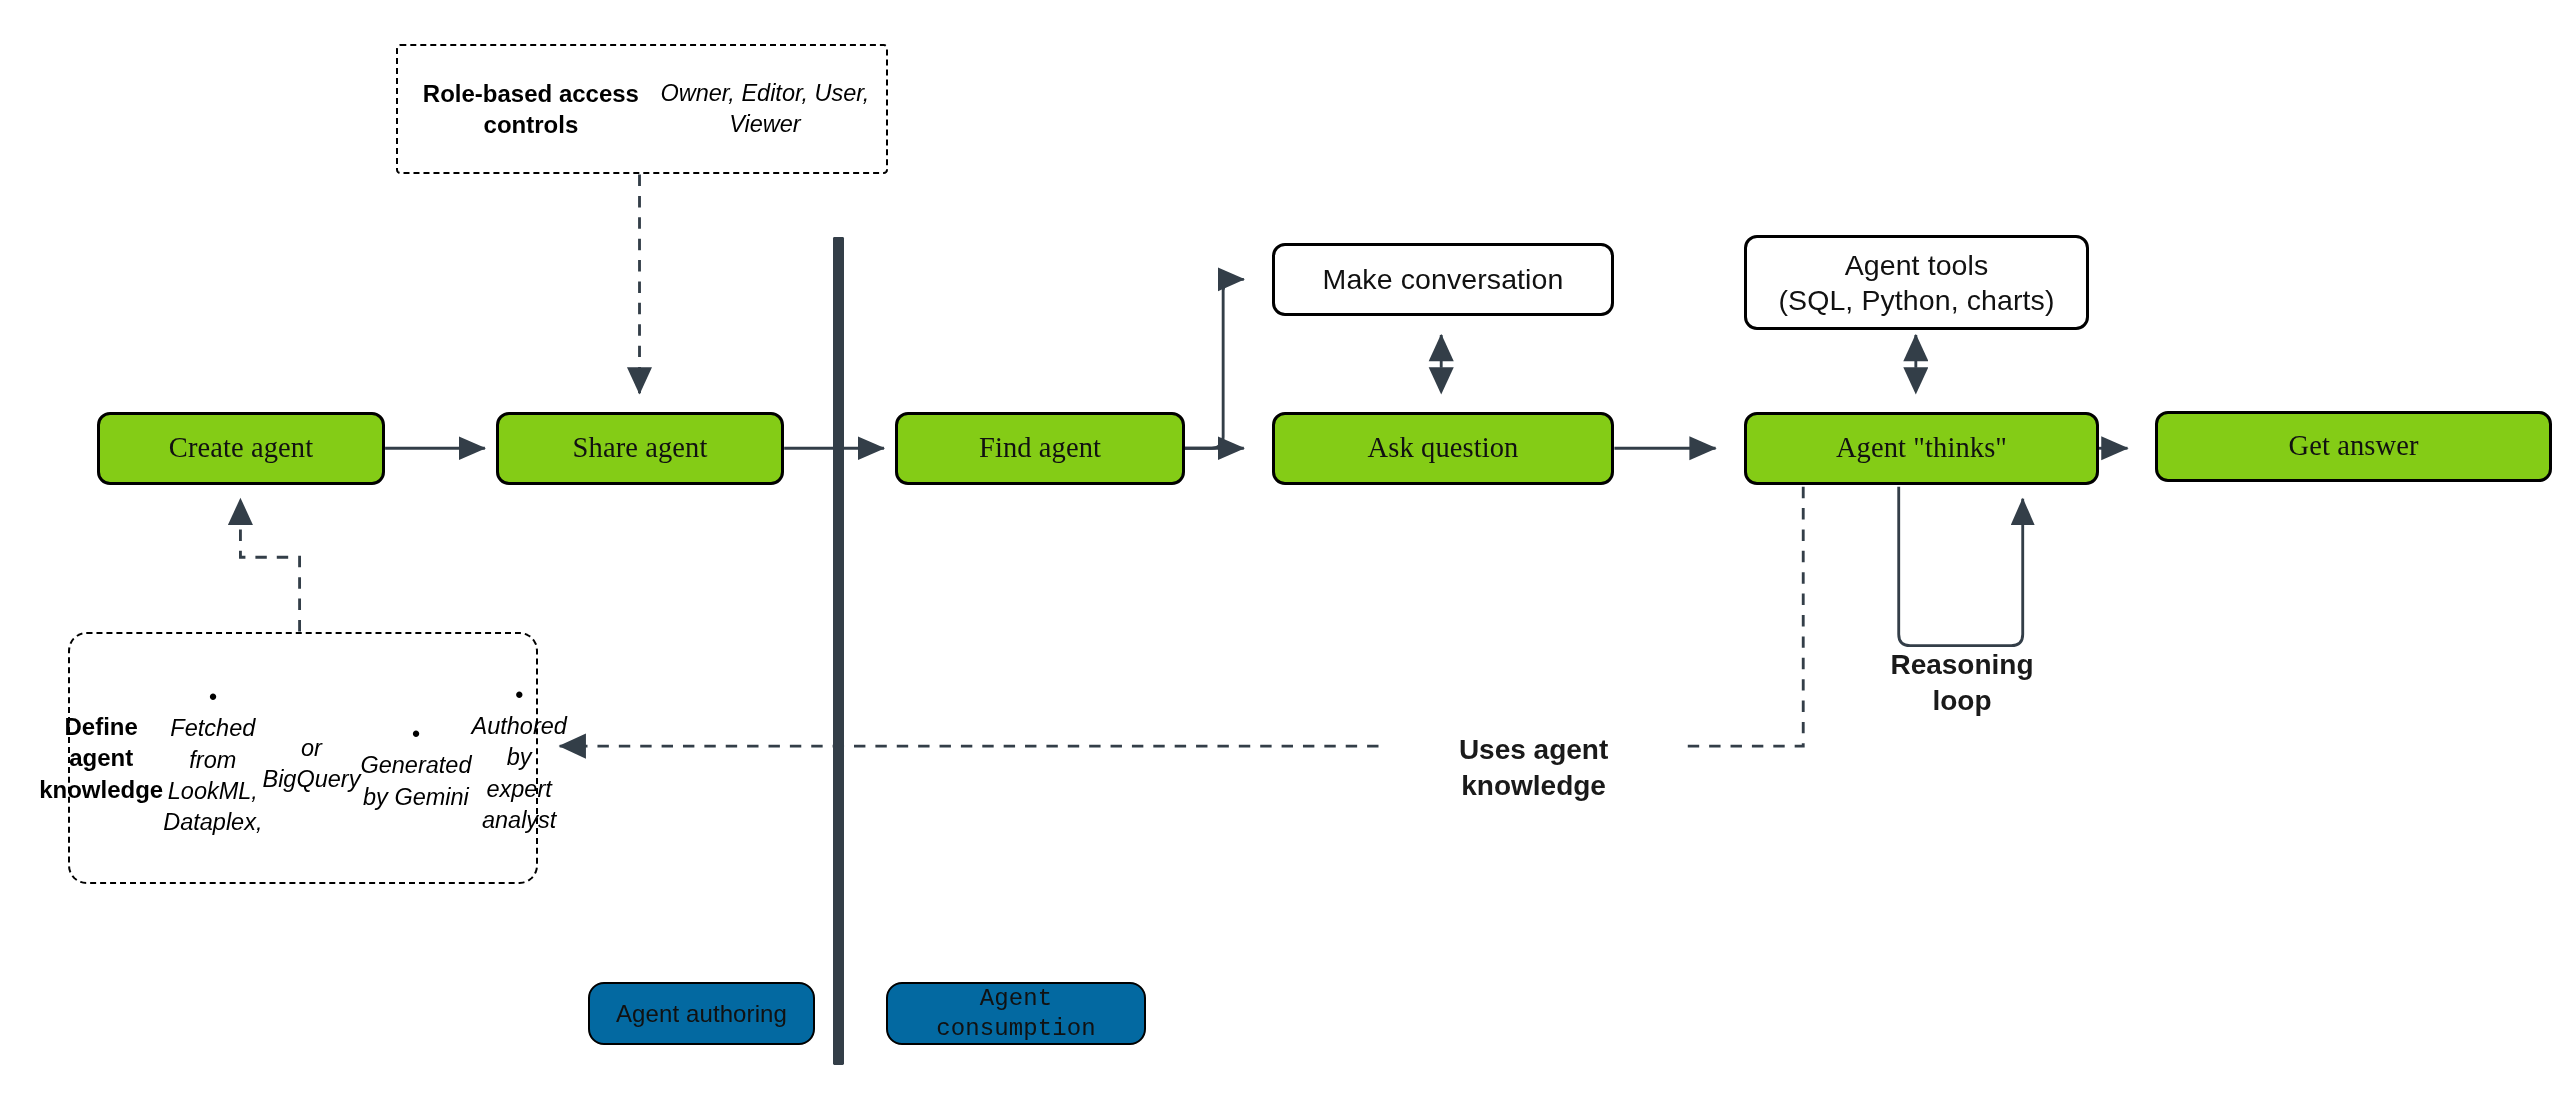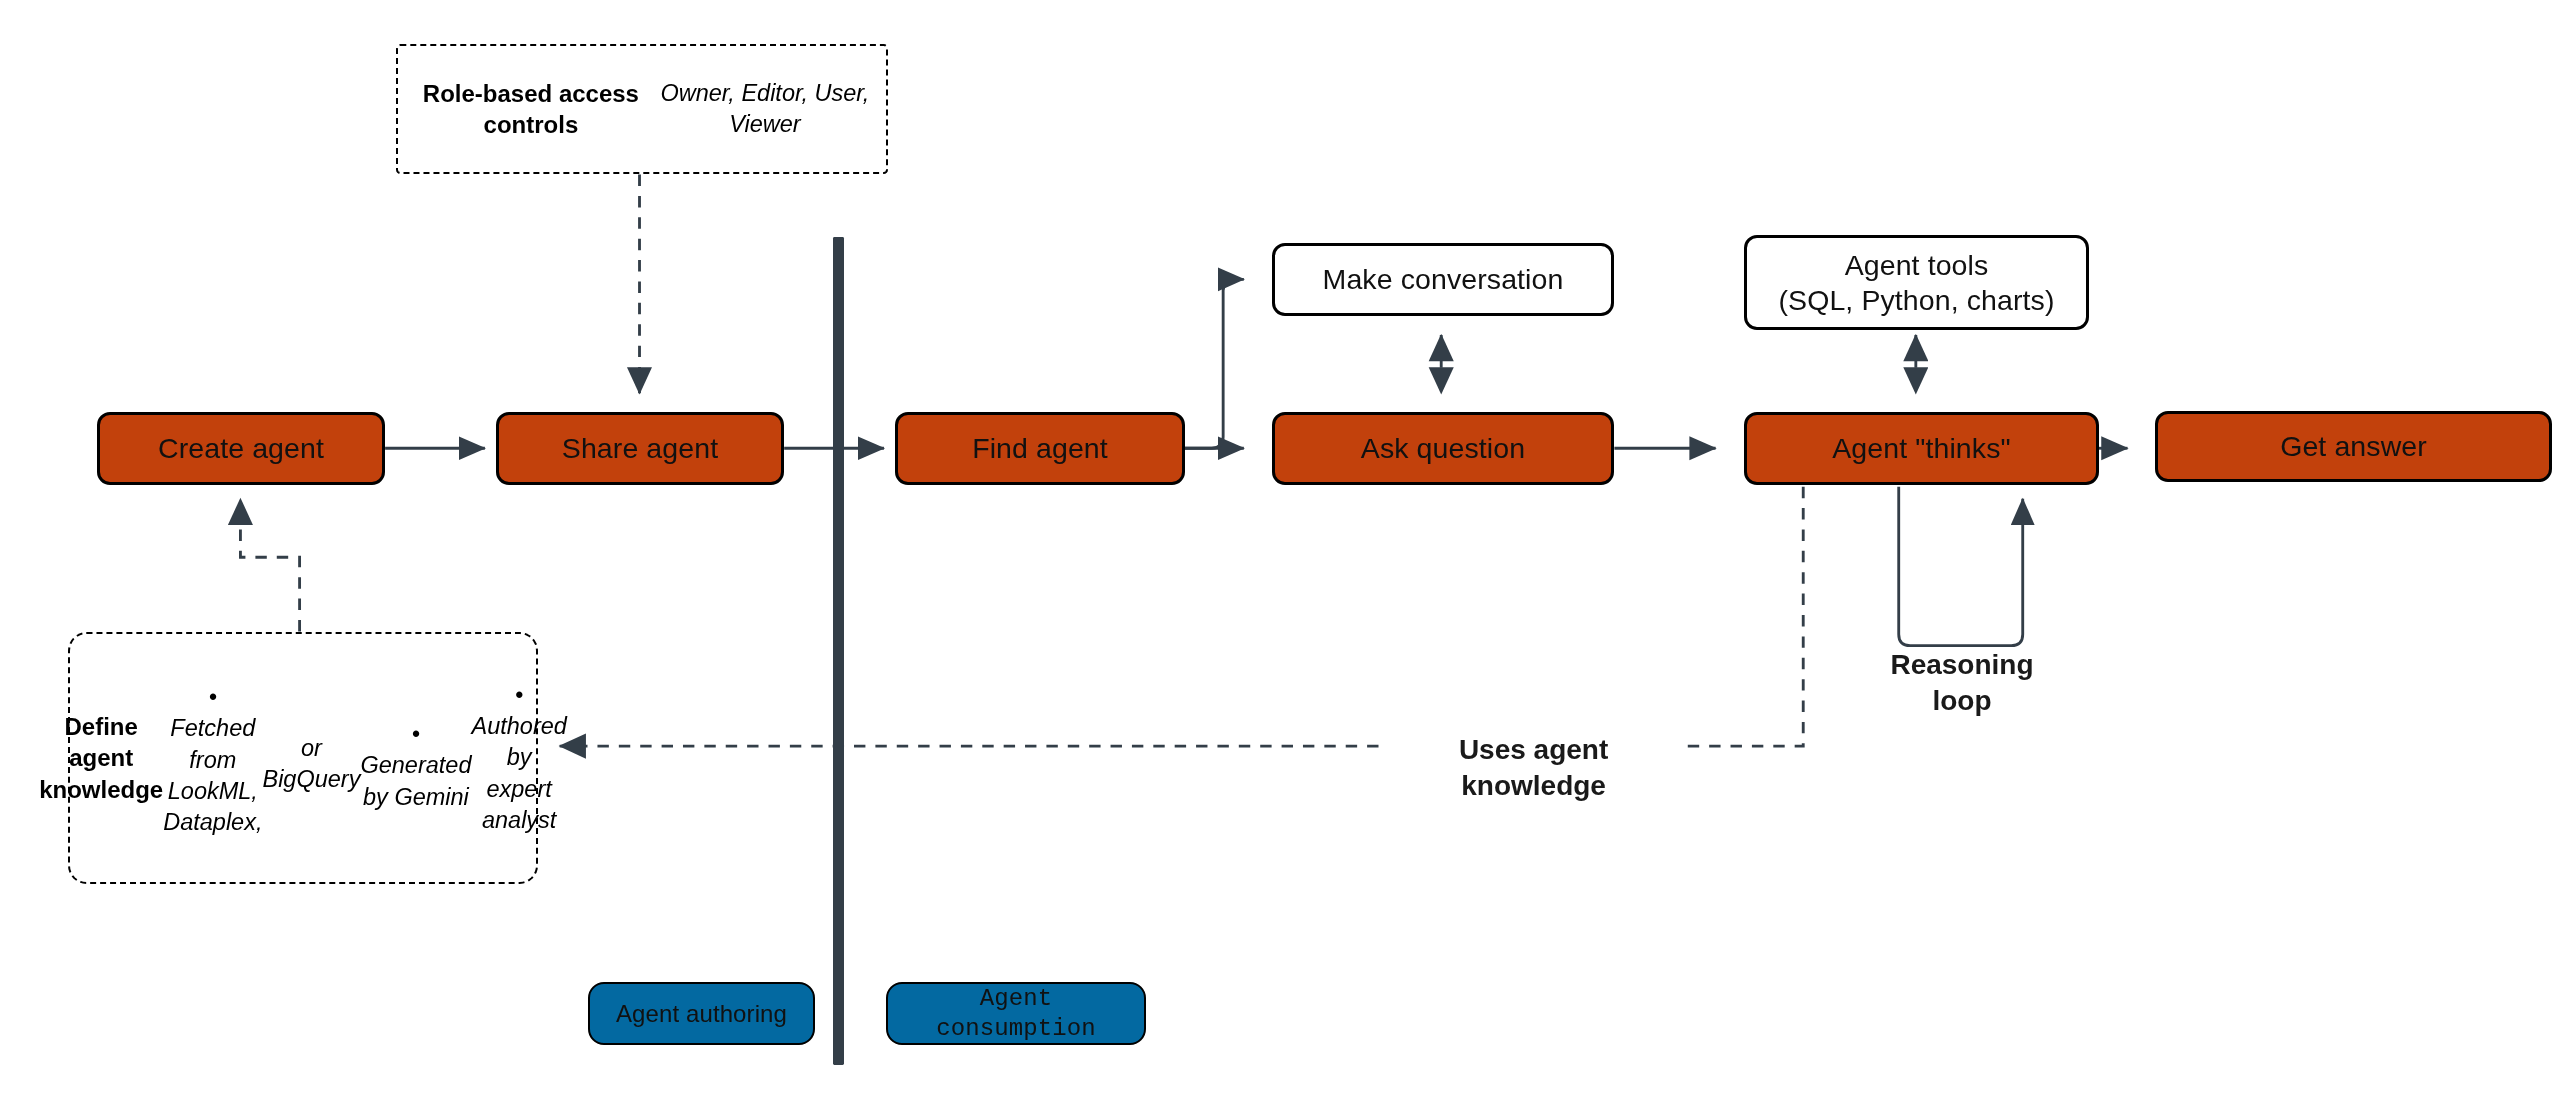--- a/index.html
+++ b/index.html
@@ -25,21 +25,21 @@
     text-align:center;
     border:3.6px solid #000000;
     border-radius:13px;
     font-size:28.5px;
     line-height:1.22;
     letter-spacing:0.1px;
     color:#111111;
     background:#ffffff;
     padding:2.9px 7.1px;
   }
-  .node.blue{ background:#c2410c; }
+  .node.blue{ background:#84cc16;font-family:Liberation Serif, serif; }
   .node.green{ background:#0369a1; font-size:24px; border-width:2.9px; border-radius:16px;}
   .node.white{ background:#ffffff; }
 
   
   .dashbox{
     position:absolute;
     box-sizing:border-box;
     background:#ffffff;
     border:2.9px dashed #000000;
     border-radius:4.3px;

